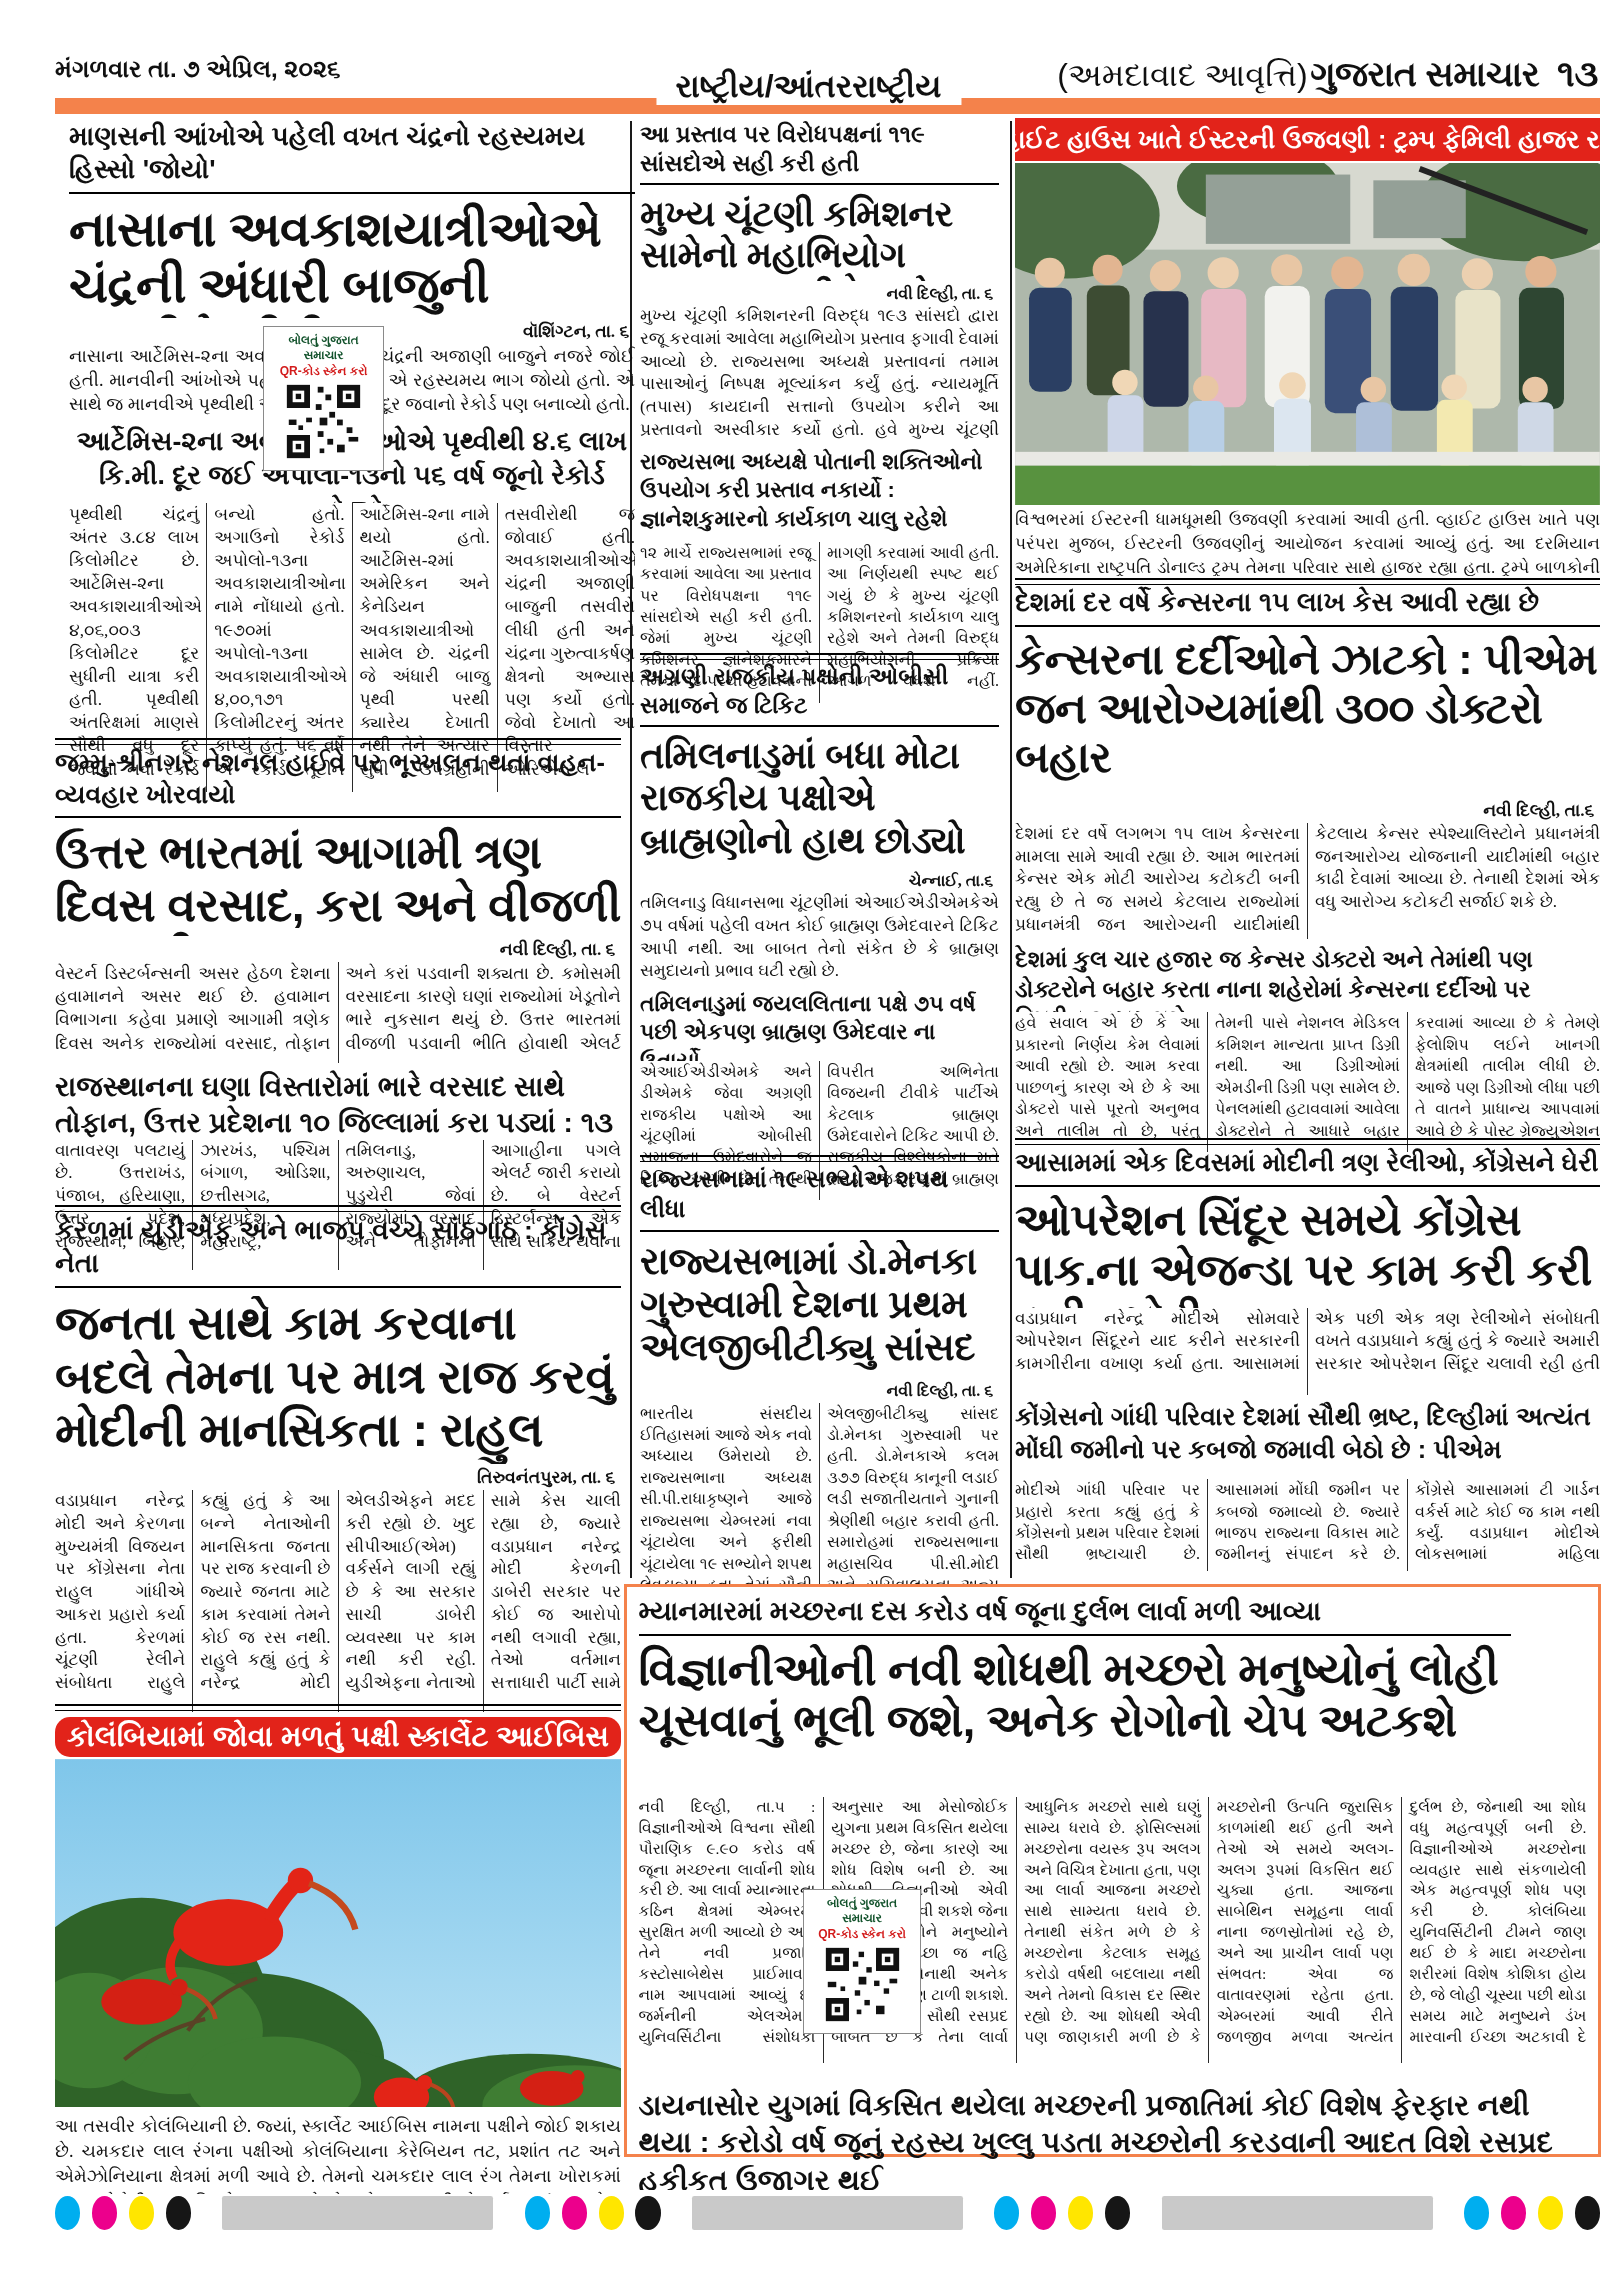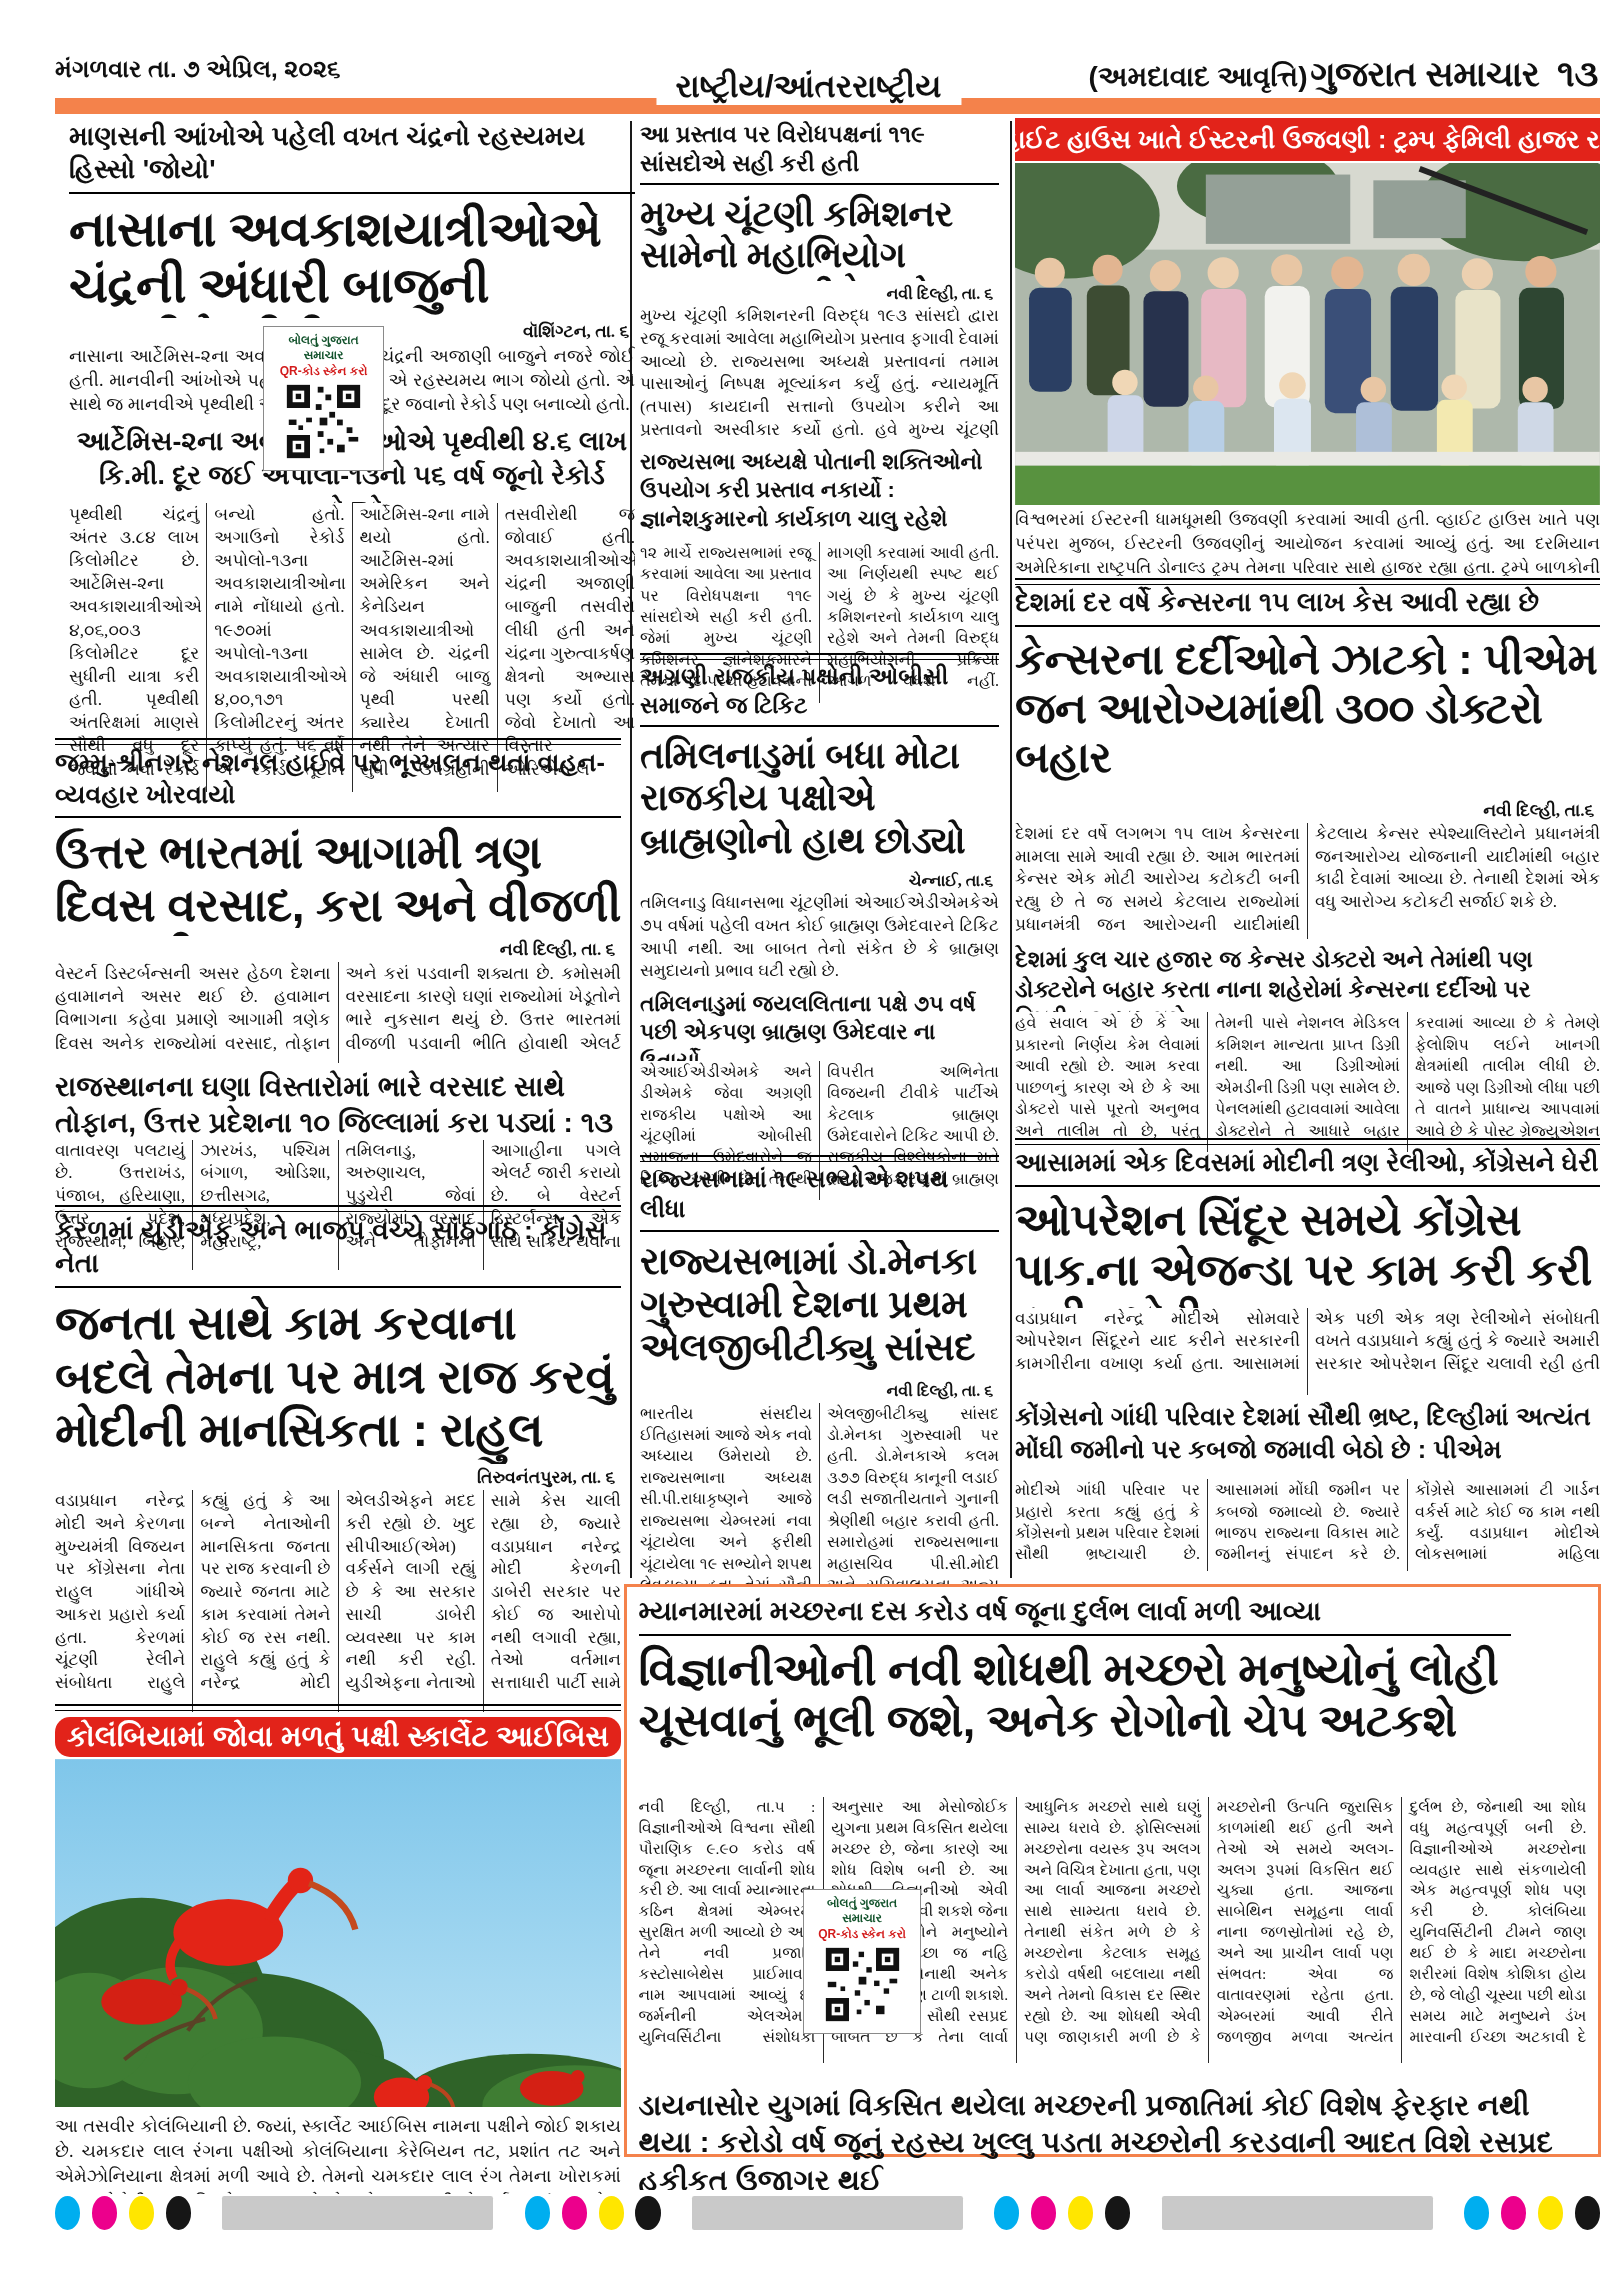--- a/index.html
+++ b/index.html
@@ -3,21 +3,21 @@
 <meta charset="utf-8">
 <style>
   html,body{margin:0;padding:0;background:#e8e8e8;}
   .page{position:relative;width:1617px;height:2295px;background:#ffffff;font-family:"Liberation Serif",serif;color:#101010;overflow:hidden;}
   .abs{position:absolute;}
   
   .date{left:55px;top:55px;font-size:24px;font-weight:700;font-family:"Liberation Sans",sans-serif;}
   .orange-bar{left:55px;top:98px;width:1545px;height:16px;background:#F4824B;z-index:1;}
   .section-label{left:50%;top:68px;transform:translateX(-50%);font-size:32px;font-weight:800;background:#fff;padding:0 19.6px;z-index:2;font-family:"Liberation Sans",sans-serif;white-space:nowrap;}
   .masthead{right:18.5px;top:53px;text-align:right;font-family:"Liberation Sans",sans-serif;white-space:nowrap;}
-  .masthead .ed{font-size:28px;font-weight:700;}
+  .masthead .ed{font-size:32px;font-weight:400;}
   .masthead .paper{font-size:35px;font-weight:900;letter-spacing:-0.6px;}
   .masthead .pno{font-size:36px;font-weight:900;margin-left:15px;}
   
   .kicker{font-family:"Liberation Sans",sans-serif;font-weight:800;border-bottom:2.9px solid #000;padding-bottom:5.8px;margin-bottom:8px;line-height:1.25;overflow:hidden;}
   .headline{font-family:"Liberation Sans",sans-serif;font-weight:800;line-height:1.14;letter-spacing:-0.6px;overflow:hidden;}
   .dateline{font-weight:700;text-align:right;font-size:17.3px;padding:3.5px 5.8px 2.3px 0;}
   .lead,.bodytxt{text-align:justify;line-height:1.34;overflow:hidden;}
   .subhead{font-family:"Liberation Sans",sans-serif;font-weight:800;line-height:1.3;padding:5.8px 0;overflow:hidden;}
   .cols2{column-count:2;column-gap:15px;column-rule:1.2px solid #2a2a2a;}
   .cols3{column-count:3;column-gap:15px;column-rule:1.2px solid #2a2a2a;}

